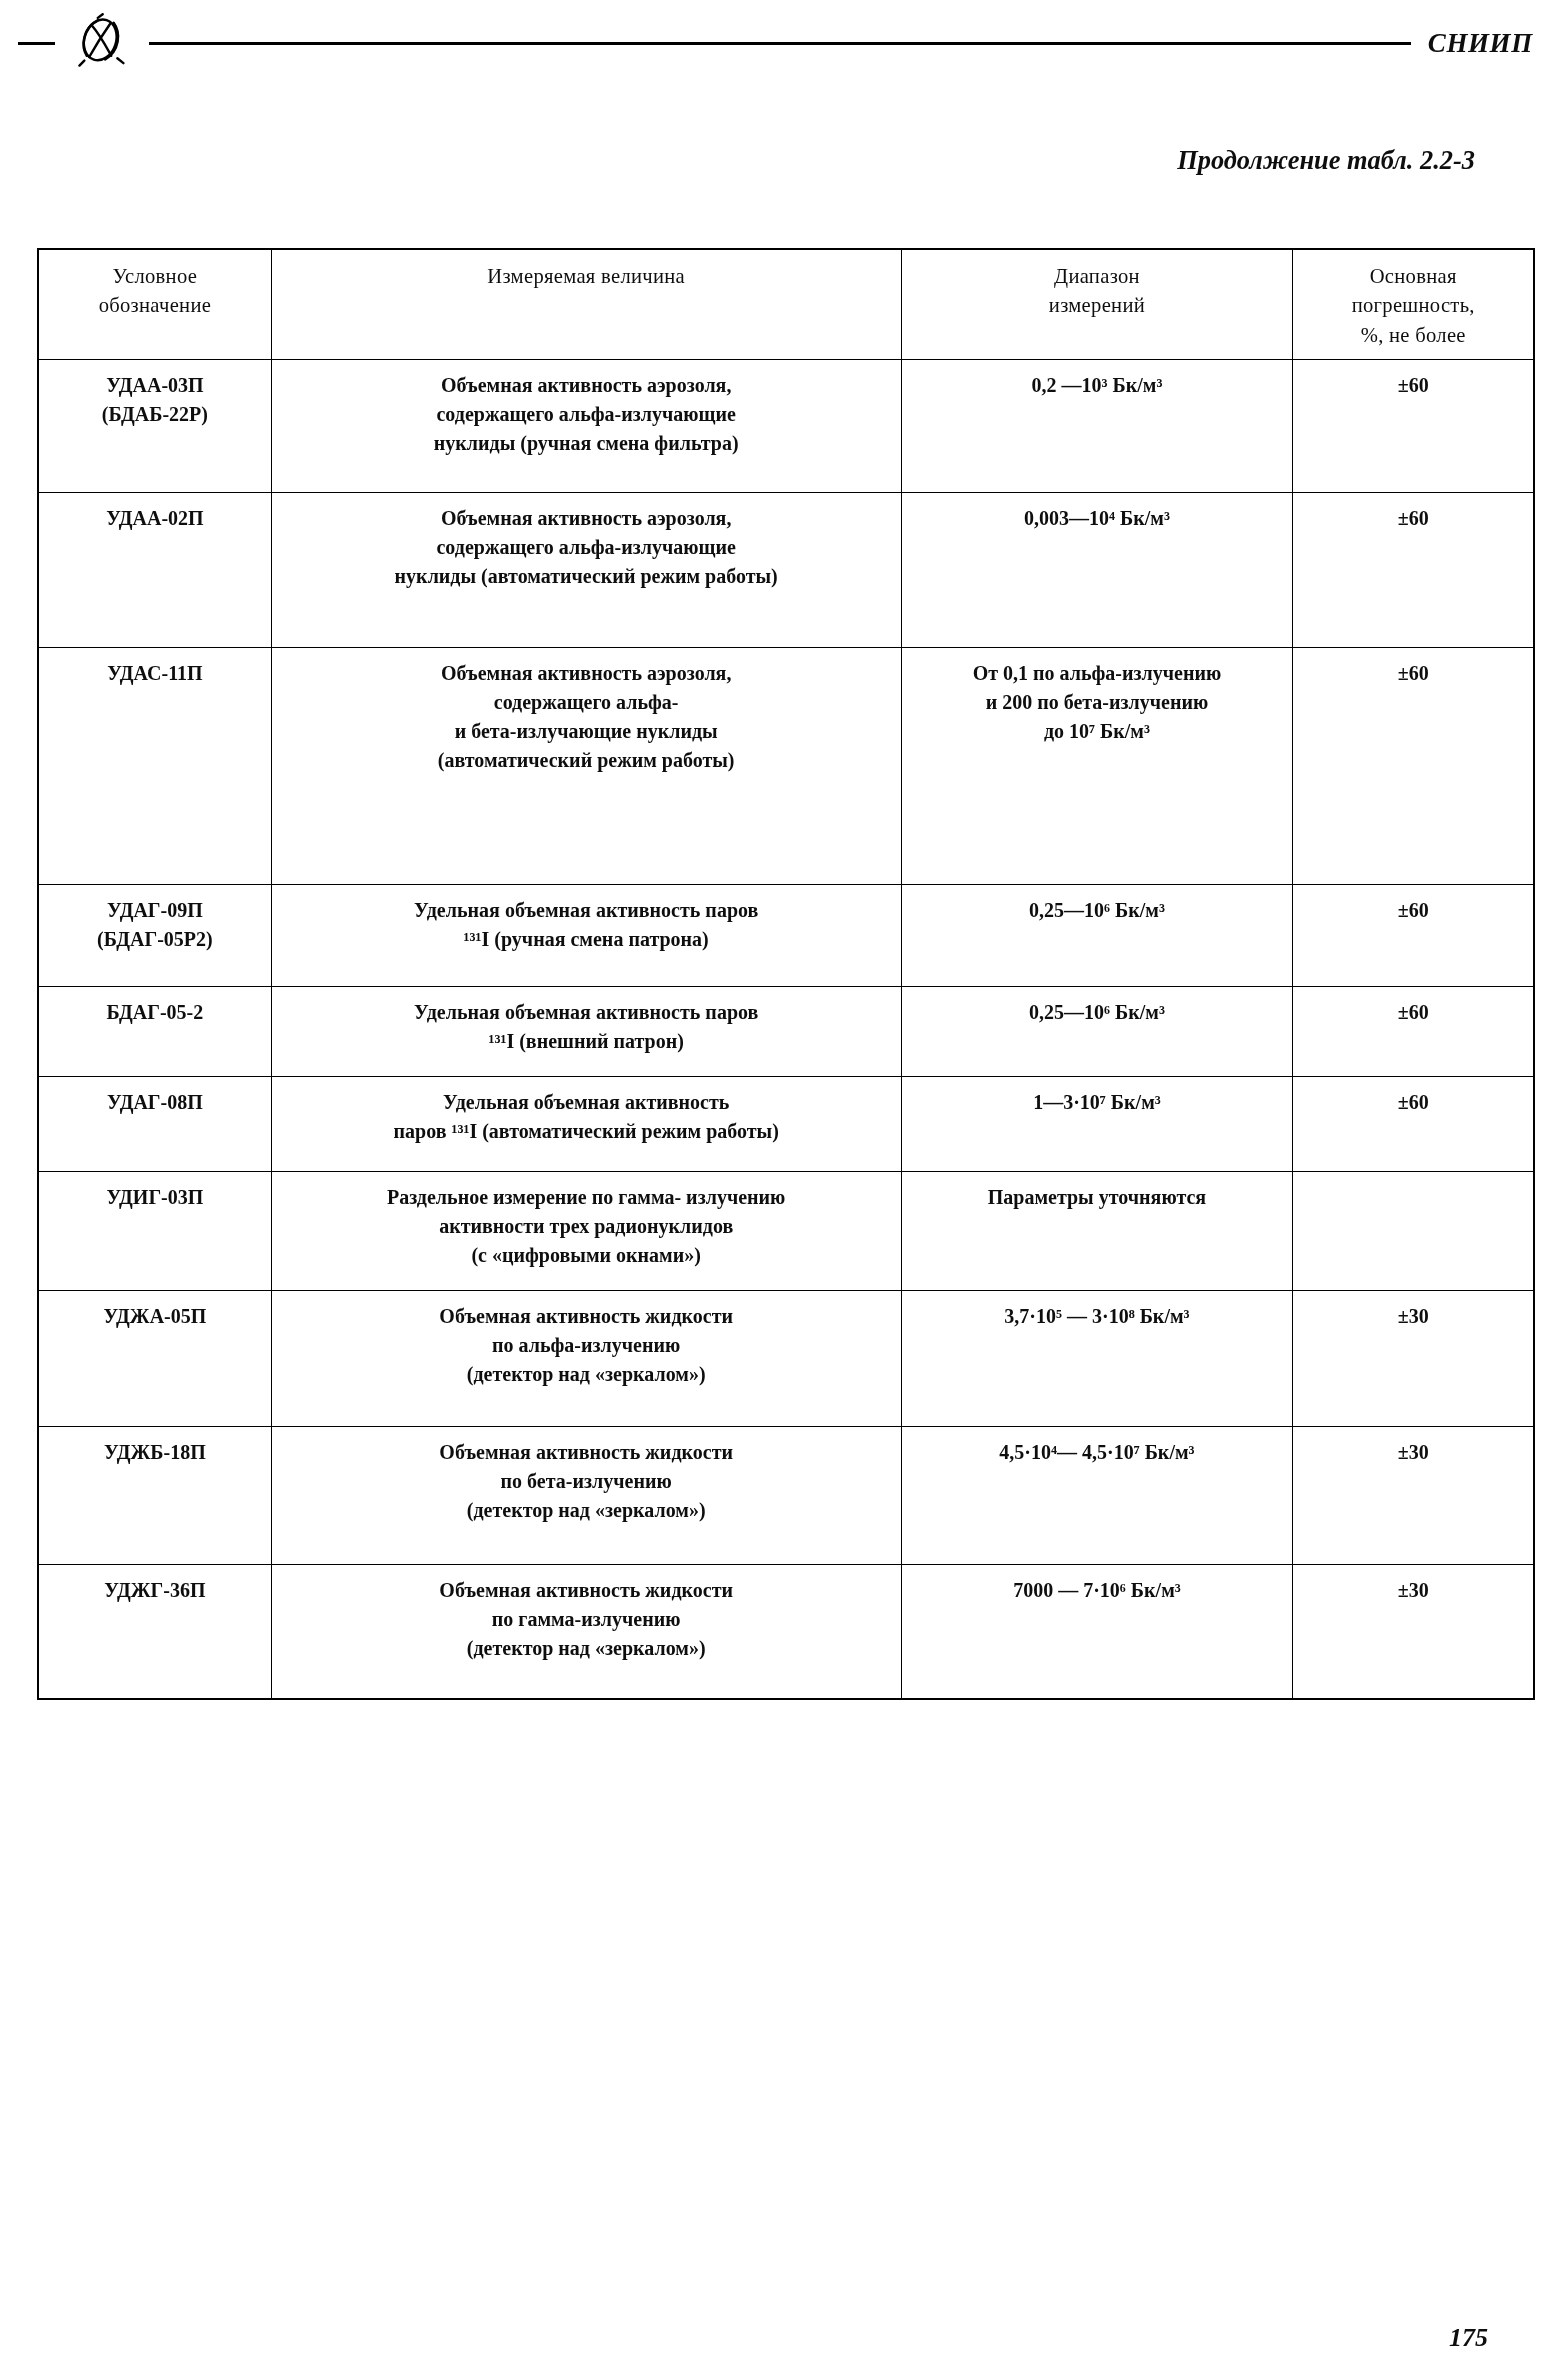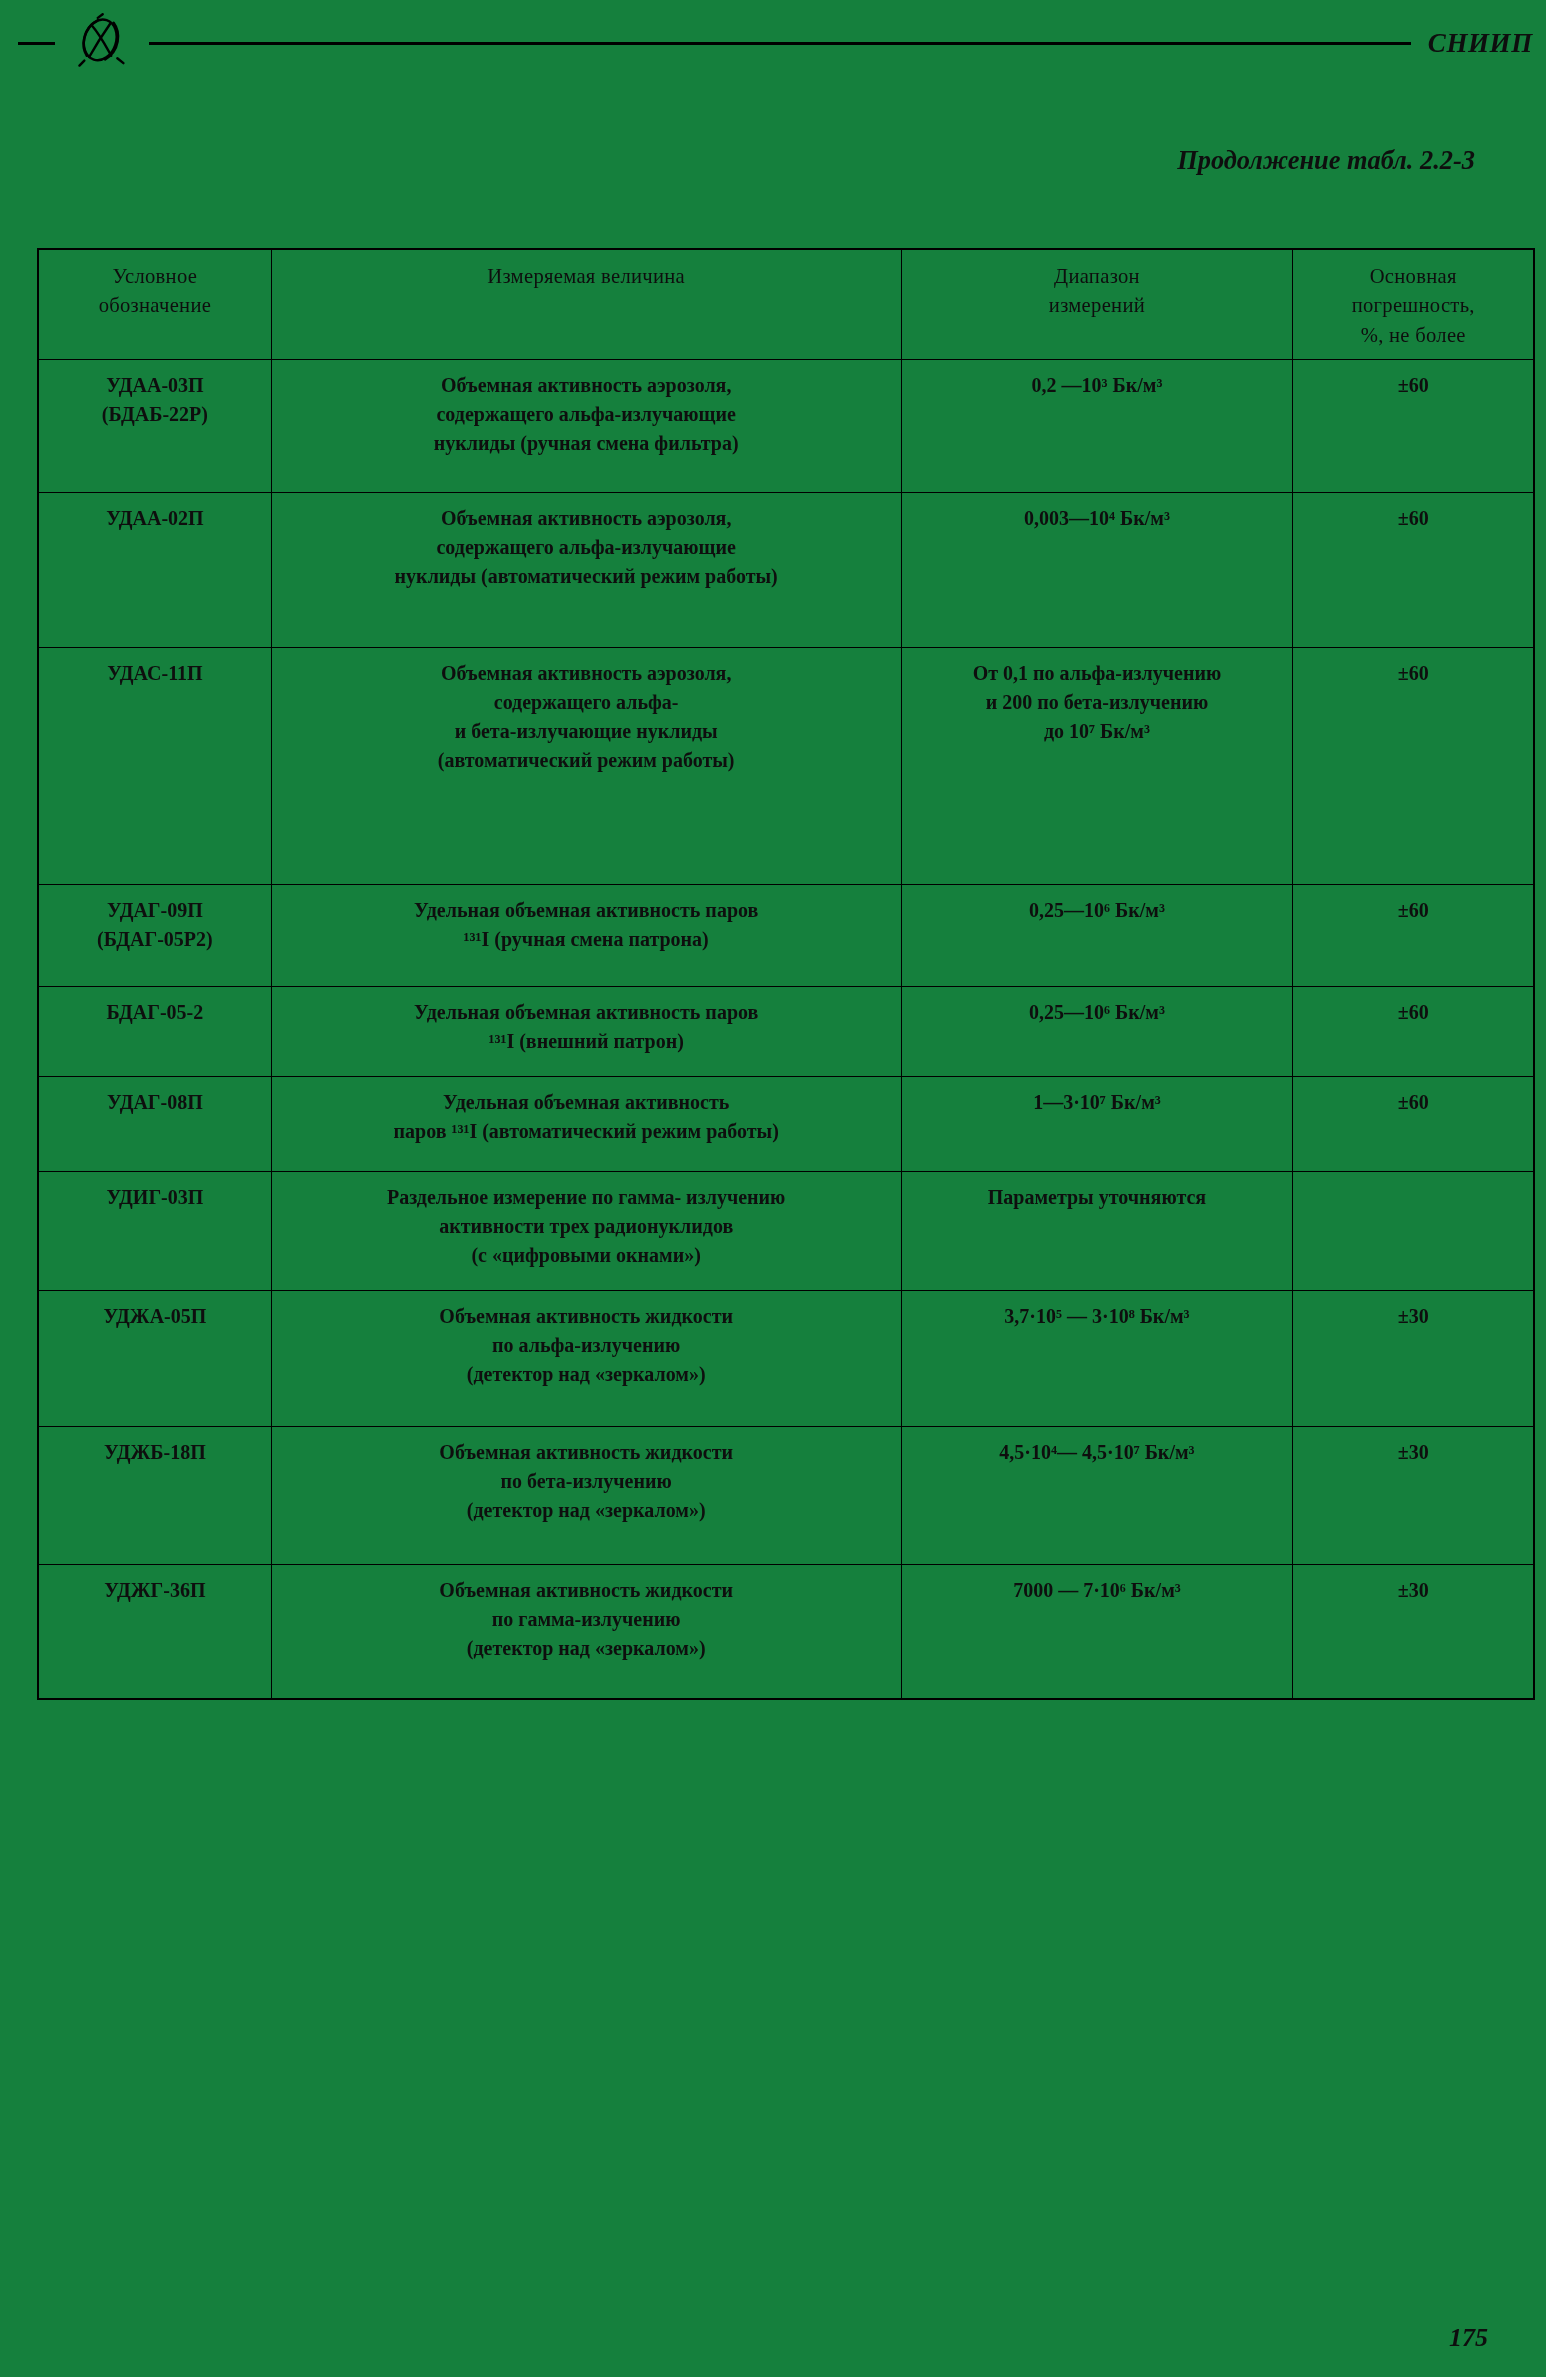--- a/index.html
+++ b/index.html
@@ -1,21 +1,21 @@
 <!DOCTYPE html>
 <html lang="ru" style="font-size:10.3px"><head>
 <meta charset="utf-8">
 <style>
   html, body { margin: 0; padding: 0; background: #e8e8e4; }
   .page {
     position: relative;
     width: 1547px;
     height: 2377px;
     margin: 0 auto;
-    background: #15803d;
+    background: #ffffff;
     color: #0e0e0e;
     font-family: "Liberation Serif", "DejaVu Serif", serif;
     overflow: hidden;
   }
 
   
   .top {
     display: flex;
     align-items: center;
     padding: 17px 11.6px 0 18px;

